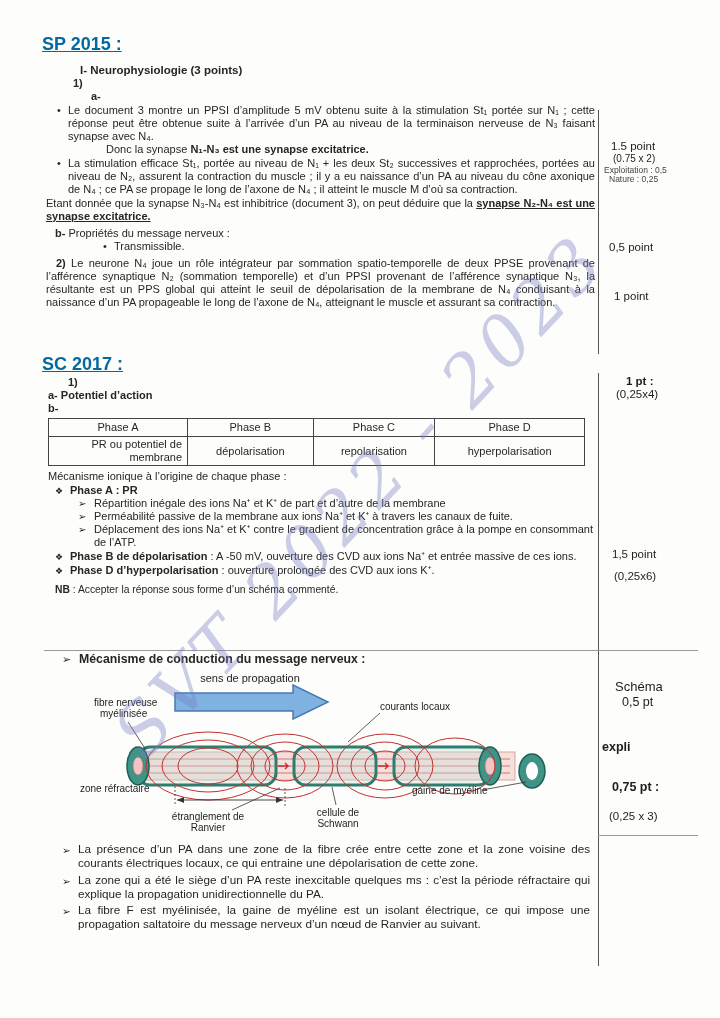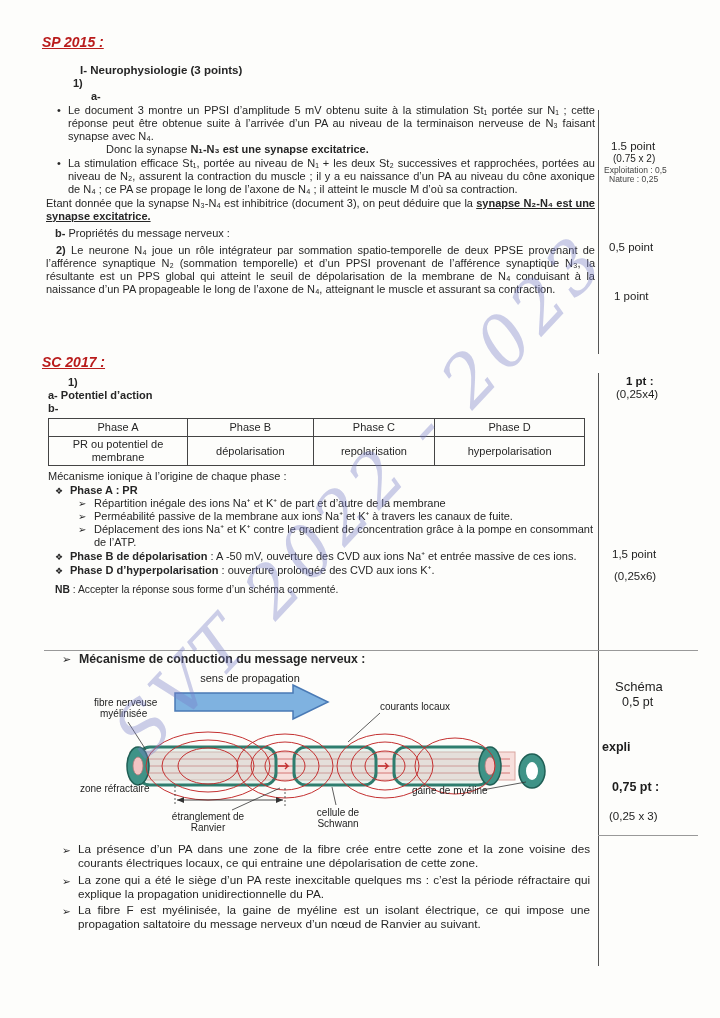--- a/index.html
+++ b/index.html
@@ -7,22 +7,22 @@
   .page{position:relative;width:720px;height:1018px;background:#fdfdfb;overflow:hidden;
         font-family:"Liberation Sans",sans-serif;color:#262626;}
 
   
   .watermark{position:absolute;left:-80px;top:455px;width:880px;text-align:center;
              transform:rotate(-47deg);font-family:"DejaVu Serif",serif;font-style:italic;
              font-size:70px;letter-spacing:6px;color:rgba(122,126,200,0.38);
              white-space:nowrap;pointer-events:none;z-index:9;}
 
   
-  .sec-heading{position:absolute;font-size:14px;font-weight:bold;font-style:italic;
-               text-decoration:underline;color:#b91c1c;}
+  .sec-heading{position:absolute;font-size:18px;font-weight:bold;
+               text-decoration:underline;color:#0369a1;}
   #sp-heading{top:34px;left:42px;}
   #sc-heading{top:354px;left:42px;}
 
   
   #sp-body{position:absolute;top:64px;left:55px;width:540px;font-size:11px;line-height:13px;text-align:justify;}
   .sec-title{font-weight:bold;margin-left:25px;font-size:11.5px;text-align:left;}
   .qnum{font-weight:bold;margin-left:18px;text-align:left;}
   .subq{font-weight:bold;margin-left:36px;text-align:left;}
   .bullet{position:relative;padding-left:13px;margin-top:1px;}
   .bullet::before{content:"•";position:absolute;left:2px;top:0;}
@@ -37,21 +37,21 @@
 
   
   #sc-body{position:absolute;top:376px;left:48px;width:545px;font-size:11px;line-height:13px;text-align:justify;}
   #sc-body .qnum{margin-left:20px;}
   .arow{font-weight:bold;text-align:left;}
   #phase-table{border-collapse:collapse;width:537px;margin:3px 0 4px 0;}
   #phase-table th,#phase-table td{border:1px solid #444;font-size:11px;font-weight:normal;
                                   padding:1px 5px;text-align:center;background:rgba(255,255,255,0.0);}
   #phase-table th{height:15px;}
   #phase-table td{height:26px;}
-  #phase-table td:first-child{text-align:center;width:128px;}
+  #phase-table td:first-child{text-align:right;width:128px;}
   .ionique{margin-top:3px;text-align:left;}
   .phase{position:relative;margin-left:7px;padding-left:15px;margin-top:1px;}
   .phase::before{content:"❖";position:absolute;left:0;top:1px;font-size:9px;}
   .sub2{position:relative;margin-left:30px;padding-left:16px;}
   .sub2::before{content:"➢";position:absolute;left:0;top:0;font-size:10px;}
   .nb{margin-left:7px;font-size:10.3px;margin-top:6px;text-align:left;}
 
   
   #conduction{position:absolute;top:652px;left:55px;width:535px;}
   .cond-title{position:relative;margin-left:7px;padding-left:17px;font-size:12.3px;font-weight:bold;}
@@ -120,20 +120,21 @@
     </div>
 
     <div class="para">
       <span>Etant donnée que la synapse N₃-N₄ est inhibitrice (document 3), on peut déduire que la </span><span class="b u">synapse N₂-N₄ est une synapse excitatrice.</span>
     </div>
 
     <div class="brow">
       <span class="b">b-</span>
       <span>Propriétés du message nerveux :</span>
     </div>
+    <div class="prop"><span>Transmissible.</span></div>
 
     <div class="para q2">
       <span class="b">2)</span>
       <span>Le neurone N₄ joue un rôle intégrateur par sommation spatio-temporelle de deux PPSE provenant de l’afférence synaptique N₂ (sommation temporelle) et d’un PPSI provenant de l’afférence synaptique N₃, la résultante est un PPS global qui atteint le seuil de dépolarisation de la membrane de N₄ conduisant à la naissance d’un PA propageable le long de l’axone de N₄, atteignant le muscle et assurant sa contraction.</span>
     </div>
   </div>
 
   <div class="mk" id="mk-sp1">1.5 point</div>
   <div class="mk" id="mk-sp1b">(0.75 x 2)</div>
   <div class="mk" id="mk-sp1c">Exploitation : 0,5</div>

